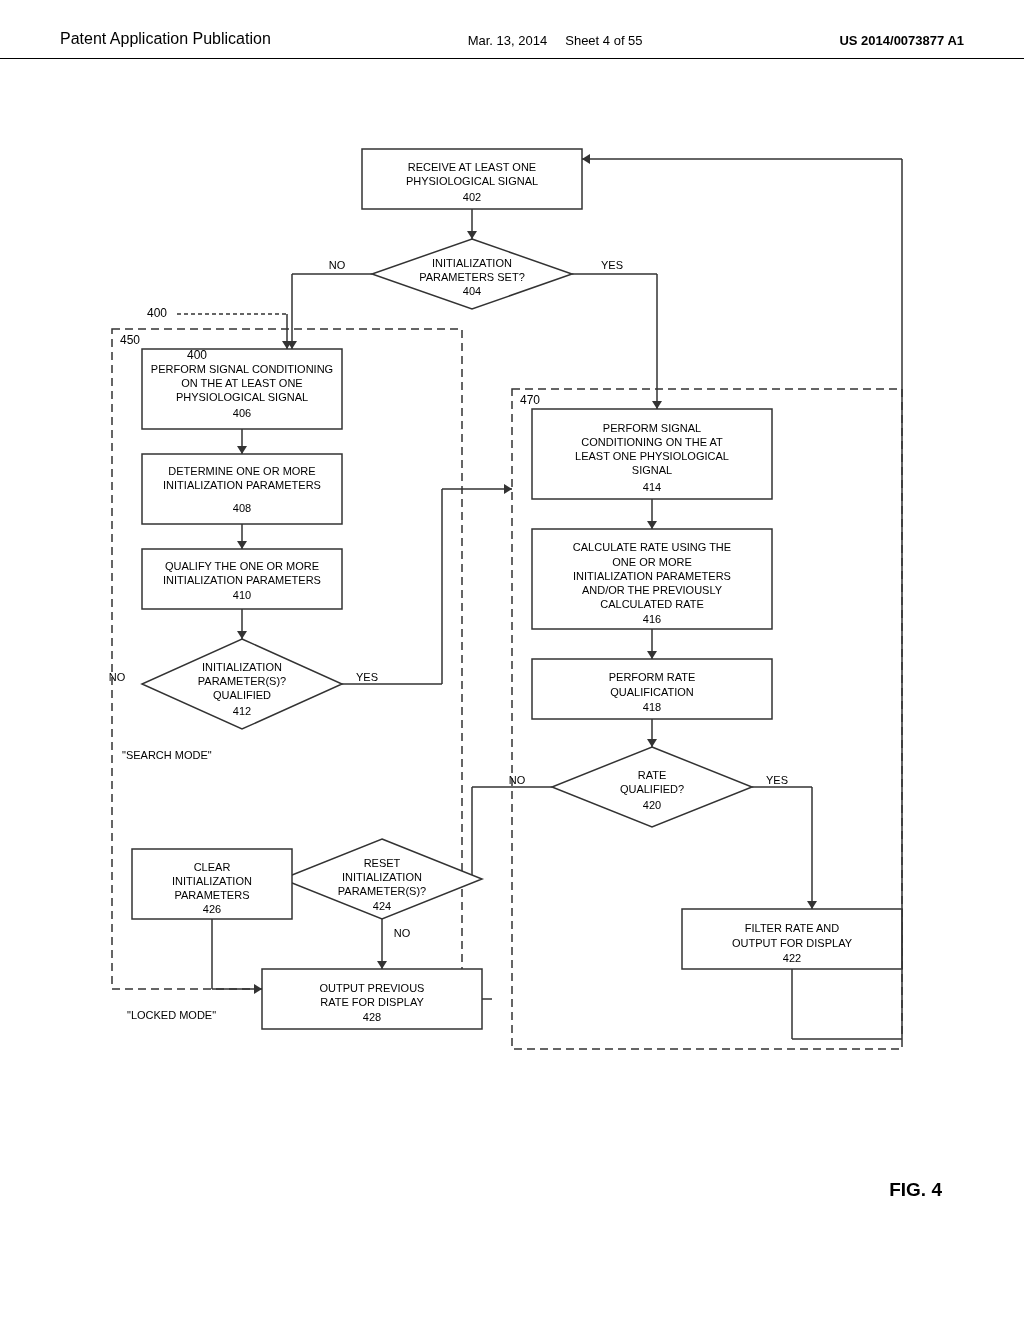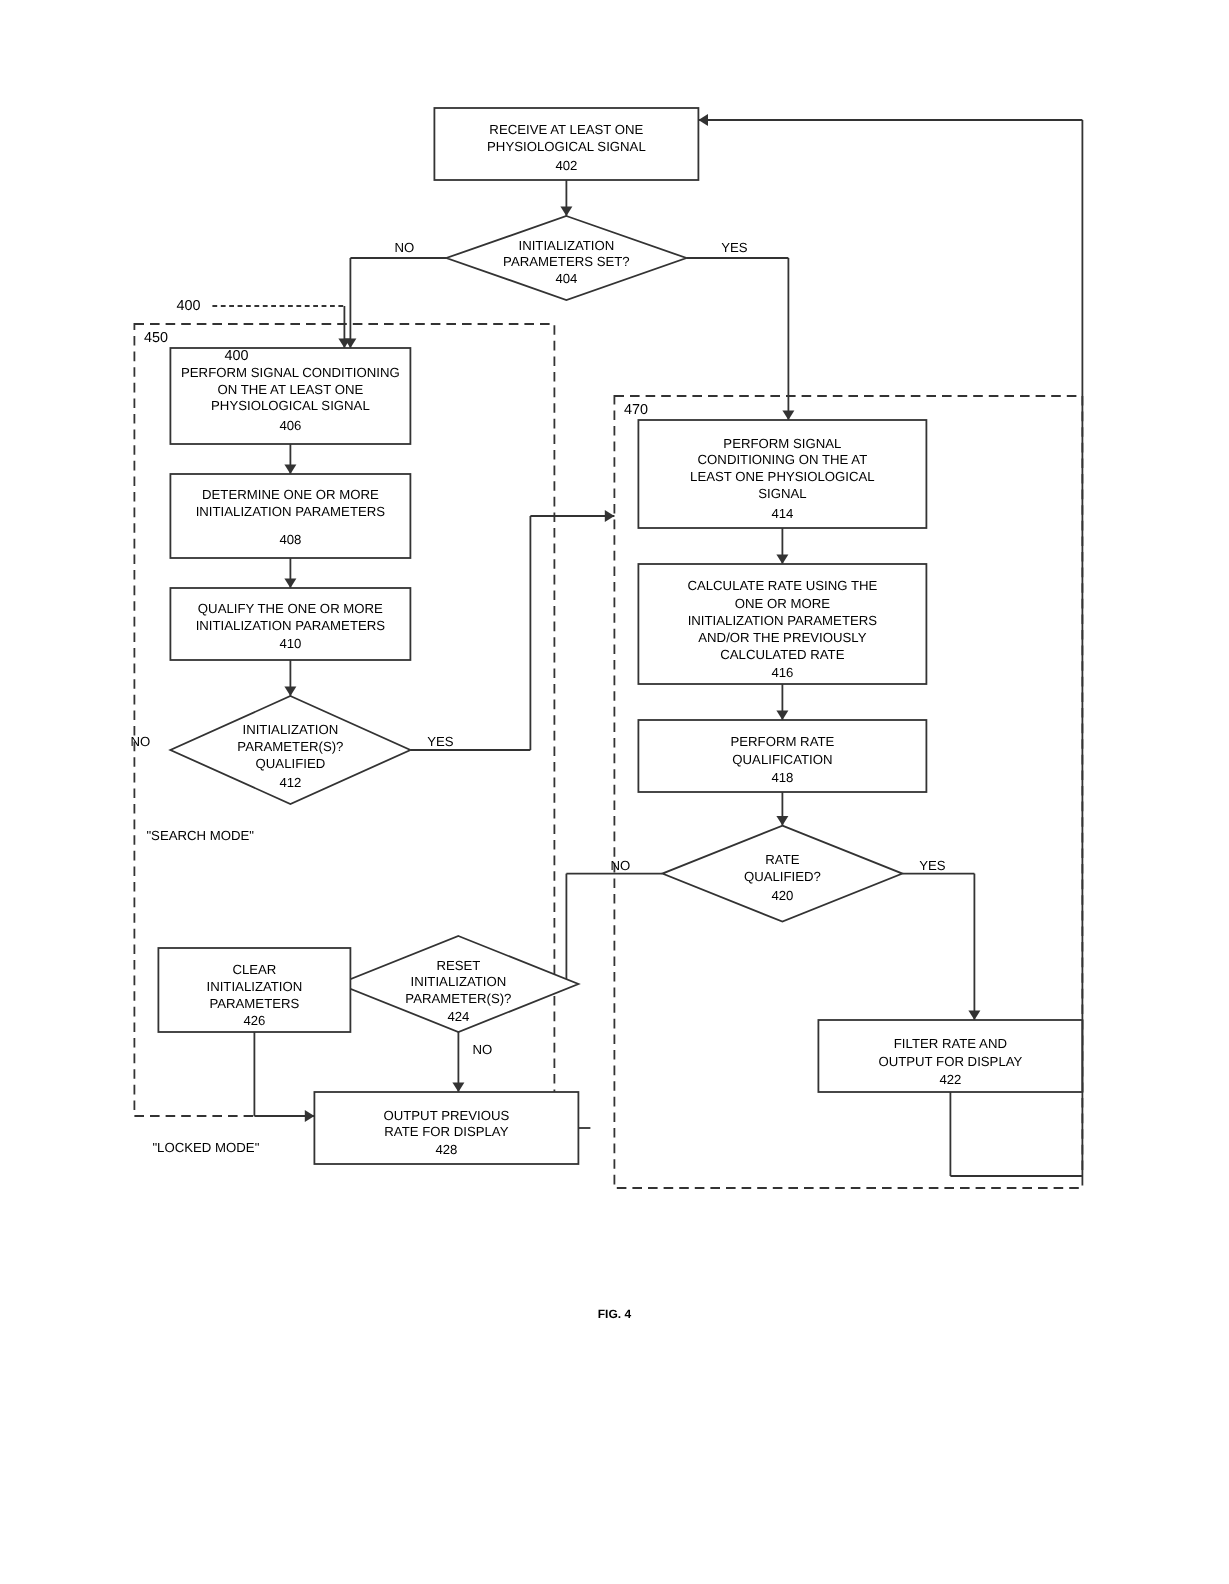--- a/index.html
+++ b/index.html
@@ -38,37 +38,48 @@
 
     
     .diagram-area {
       margin: 60px auto;
       width: 860px;
       position: relative;
     }
 
     
     .fig-caption {
-      text-align: center;
-      font-size: 10px;
+      text-align: right;
+      font-size: 19px;
       font-weight: bold;
-      margin-top: 0;
+      margin-top: 30px;
     }
 
     
     .flowchart-svg {
       display: block;
       margin: 0 auto;
     }
   </style>
 </head>
 <body>
 
 <div class="page">
 
+  <div class="header">
+    <div>
+      <span class="title">Patent Application Publication</span>
+    </div>
+    <div class="header-center">
+      <span>Mar. 13, 2014</span>
+      &nbsp;&nbsp;&nbsp;
+      <span>Sheet 4 of 55</span>
+    </div>
+    <div class="header-right">US 2014/0073877 A1</div>
+  </div>
 
   <div class="diagram-area">
     <svg class="flowchart-svg" width="860" height="1030" viewBox="0 0 860 1030">
 
       <rect x="30" y="210" width="350" height="660" rx="0" ry="0" fill="none" stroke="#333" stroke-width="1.5" stroke-dasharray="8,5"></rect>
 
       <text x="38" y="225" font-size="12" font-family="Arial">450</text>
 
       <rect x="430" y="270" width="390" height="660" rx="0" ry="0" fill="none" stroke="#333" stroke-width="1.5" stroke-dasharray="8,5"></rect>
 

